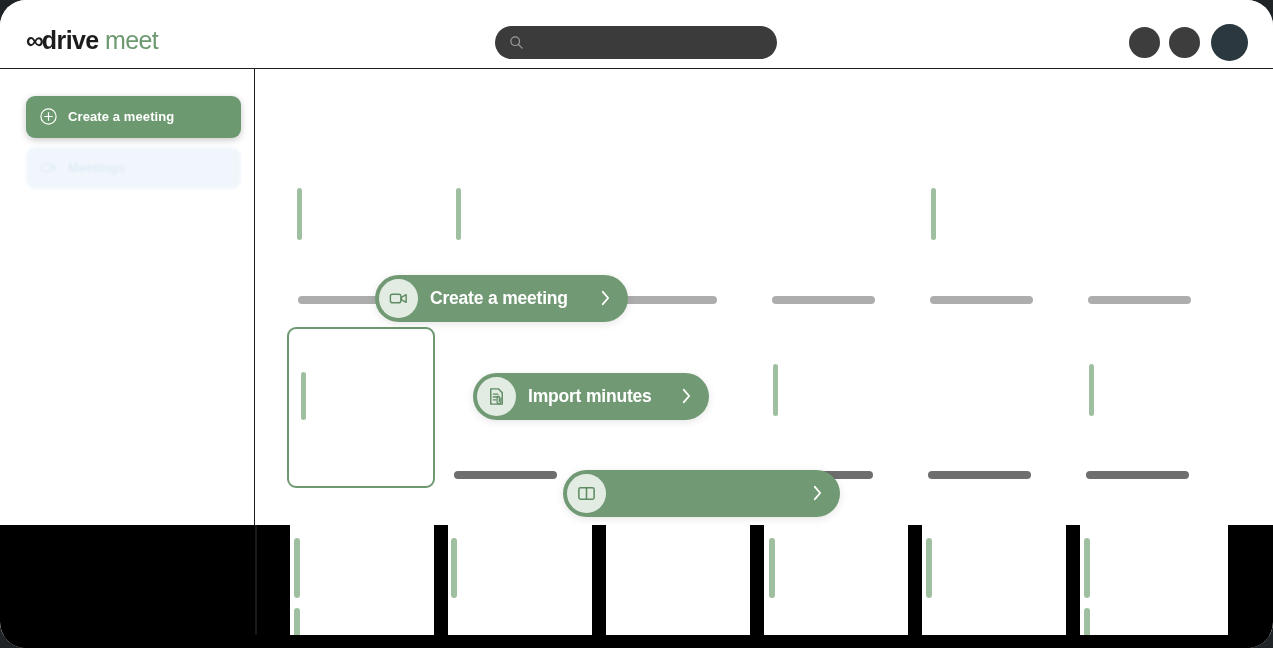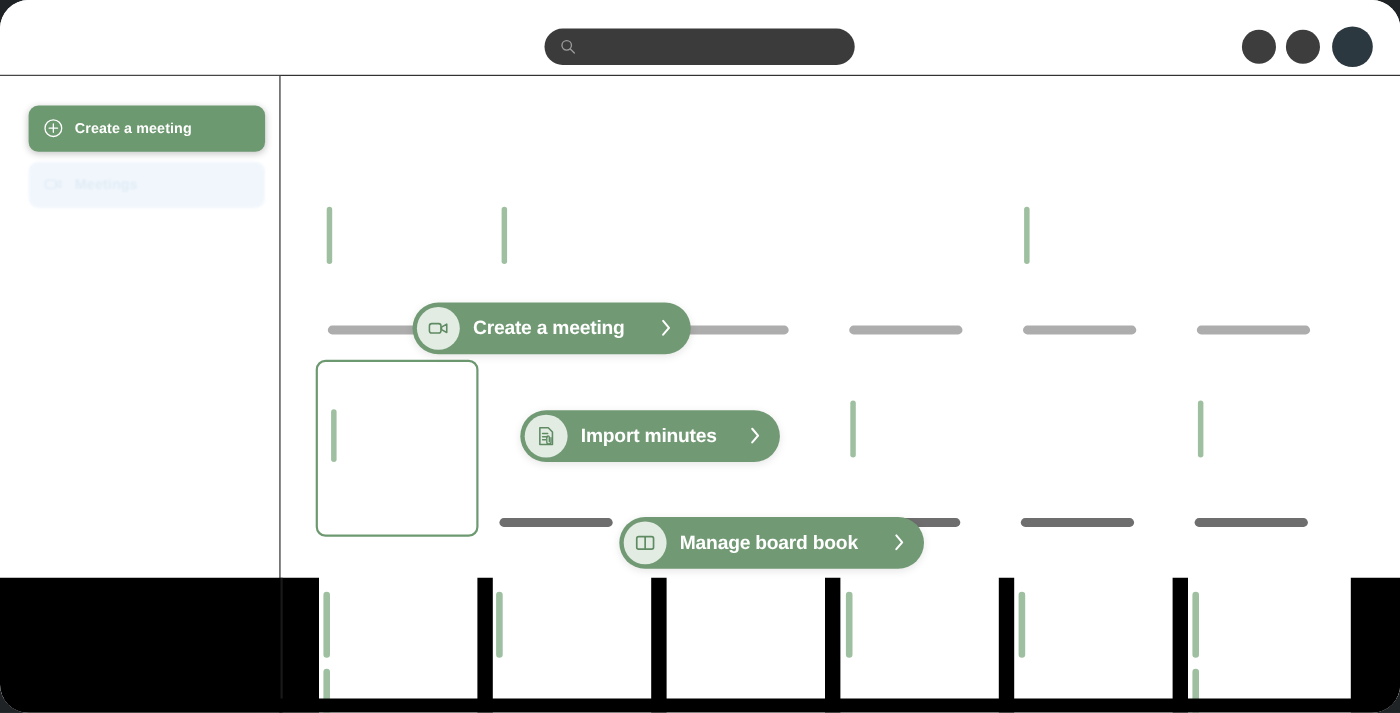--- a/index.html
+++ b/index.html
@@ -252,20 +252,24 @@
     opacity: 0.9;
   }
 </style>
 </head>
 <body>
 
 <div id="app">
 
   <div id="header">
 
+    <div id="logo">
+      <span class="mark">∞</span><span class="word-one">drive</span>
+      <span class="word-two">meet</span>
+    </div>
 
     <div id="search-wrap">
       <span id="search-icon">
         <svg width="15" height="15" viewBox="0 0 16 16">
           <circle cx="6.6" cy="6.6" r="4.6" fill="none" stroke="#9b9b9b" stroke-width="1.3"></circle>
           <line x1="10.1" y1="10.1" x2="14" y2="14" stroke="#9b9b9b" stroke-width="1.3" stroke-linecap="round"></line>
         </svg>
       </span>
       <input id="search-input" type="text" placeholder="" style="">
     </div>
@@ -357,21 +361,20 @@
       </span>
     </div>
 
     <div class="pill" id="pill-board">
       <span class="pill-icon-wrap">
         <svg width="21" height="21" viewBox="0 0 22 22">
           <rect x="3" y="5" width="16" height="12" rx="1.8" fill="none" stroke="#5f8b63" stroke-width="1.6"></rect>
           <line x1="11" y1="5.6" x2="11" y2="16.4" stroke="#5f8b63" stroke-width="1.6" stroke-linecap="round"></line>
         </svg>
       </span>
-      <span class="pill-label">Manage board book</span>
       <span class="pill-chevron">
         <svg width="9" height="16" viewBox="0 0 10 18">
           <polyline points="2,2 8,9 2,16" fill="none" stroke="#ffffff" stroke-width="2.1" stroke-linecap="round" stroke-linejoin="round"></polyline>
         </svg>
       </span>
     </div>
   </div>
 
   <div id="bottom-band">
     <div class="blackblk" style="left:0px;    width:290px;"></div>

